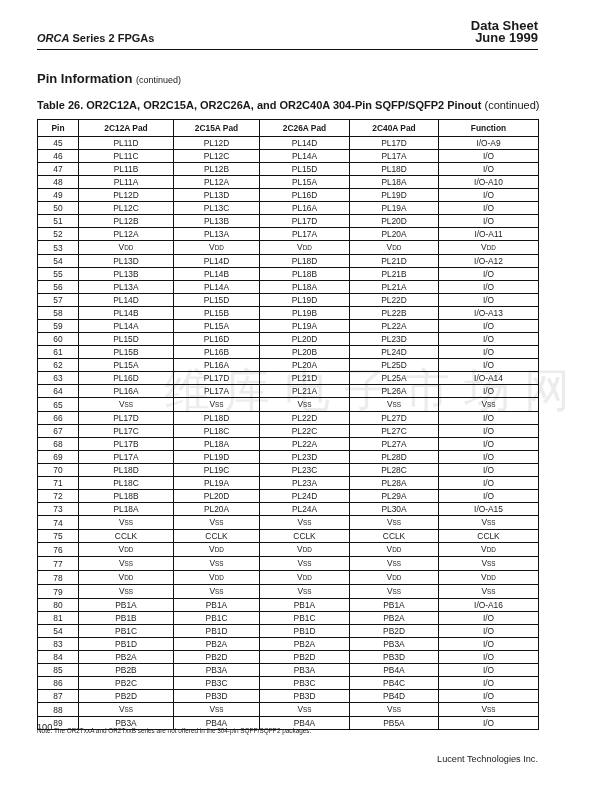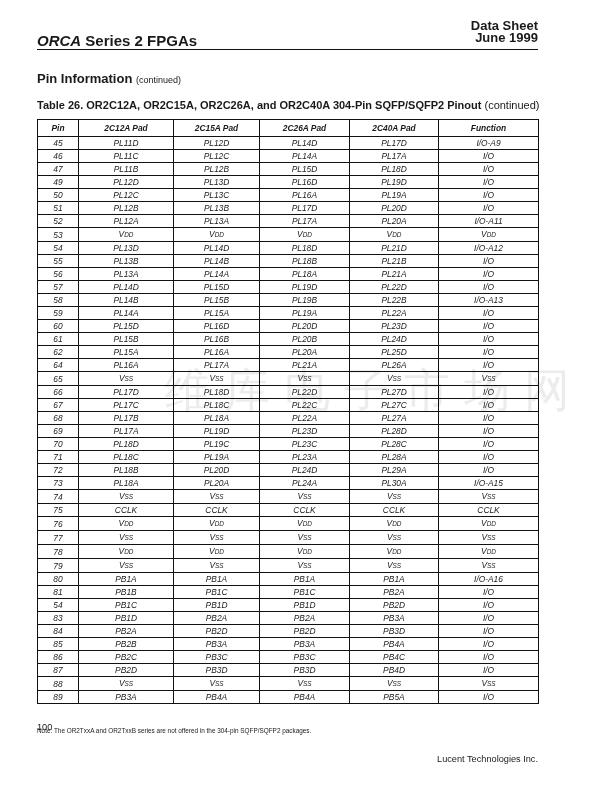--- a/index.html
+++ b/index.html
@@ -1,38 +1,38 @@
 <!DOCTYPE html>
 <html><head>
 <meta charset="utf-8">
 <style>
   html, body { margin: 0; padding: 0; background: #ffffff; }
   body { width: 612px; height: 792px; position: relative; overflow: hidden;
          font-family: "Liberation Sans", sans-serif; color: #1a1a1a; }
   .abs { position: absolute; }
 
   
-  .hdr-left { left: 37px; top: 32px; font-size: 15px; font-weight: bold; }
+  .hdr-left { left: 37px; top: 32px; font-size: 11px; font-weight: bold; }
   .hdr-left i { font-style: italic; }
   .hdr-right { right: 74px; top: 20px; font-size: 13px; font-weight: bold; text-align: right; line-height: 12px; }
   .hdr-rule { left: 37px; top: 49px; width: 501px; height: 0; border-top: 1.3px solid #111; }
 
   .section-title { left: 37px; top: 71px; font-size: 13px; font-weight: bold; }
   .section-title .cont { font-size: 9px; font-weight: normal; }
 
   .caption { left: 37px; top: 99px; font-size: 11px; font-weight: bold; }
   .caption .cont { font-weight: normal; }
 
   table.pinout { position: absolute; left: 37px; top: 119px; border-collapse: collapse;
                  width: 501px; table-layout: fixed; font-size: 8.4px; }
   table.pinout th, table.pinout td { border: 1px solid #111; text-align: center; padding: 0;
                  white-space: nowrap; overflow: hidden; }
   table.pinout th { height: 16px; font-weight: bold; font-size: 8.4px; }
   table.pinout td { height: 12px; line-height: 12px; }
-  table.pinout { border: 1.3px solid #111; font-style: italic; }
+  table.pinout { border: 1.3px solid #111; }
   .sc { font-size: 6.4px; }
 
   .watermark { left: 164px; top: 360px; font-size: 46px; color: #000; opacity: 0.07;
                letter-spacing: 14px; pointer-events: none; font-family: Liberation Serif, serif; }
 
   .note { left: 37px; top: 727px; font-size: 6.4px; color: #222; }
   .footer-left { left: 37px; top: 722px; font-size: 9.2px; }
   .footer-right { right: 74px; top: 754px; font-size: 9.2px; text-align: right; }
 </style>
 </head>
@@ -87,20 +87,28 @@
       </tr>
       <tr>
         <td>47</td>
         <td>PL11B</td>
         <td>PL12B</td>
         <td>PL15D</td>
         <td>PL18D</td>
         <td>I/O</td>
       </tr>
       <tr>
+        <td>48</td>
+        <td>PL11A</td>
+        <td>PL12A</td>
+        <td>PL15A</td>
+        <td>PL18A</td>
+        <td>I/O-A10</td>
+      </tr>
+      <tr>
         <td>49</td>
         <td>PL12D</td>
         <td>PL13D</td>
         <td>PL16D</td>
         <td>PL19D</td>
         <td>I/O</td>
       </tr>
       <tr>
         <td>50</td>
         <td>PL12C</td>
@@ -199,20 +207,28 @@
       </tr>
       <tr>
         <td>62</td>
         <td>PL15A</td>
         <td>PL16A</td>
         <td>PL20A</td>
         <td>PL25D</td>
         <td>I/O</td>
       </tr>
       <tr>
+        <td>63</td>
+        <td>PL16D</td>
+        <td>PL17D</td>
+        <td>PL21D</td>
+        <td>PL25A</td>
+        <td>I/O-A14</td>
+      </tr>
+      <tr>
         <td>64</td>
         <td>PL16A</td>
         <td>PL17A</td>
         <td>PL21A</td>
         <td>PL26A</td>
         <td>I/O</td>
       </tr>
       <tr>
         <td>65</td>
         <td>V<span class="sc">SS</span></td>

